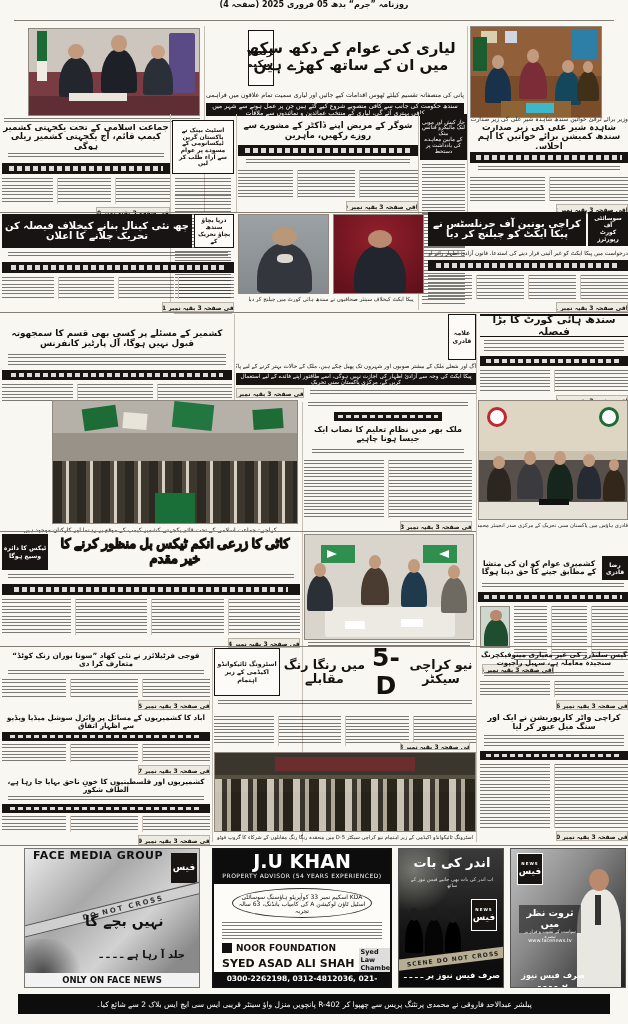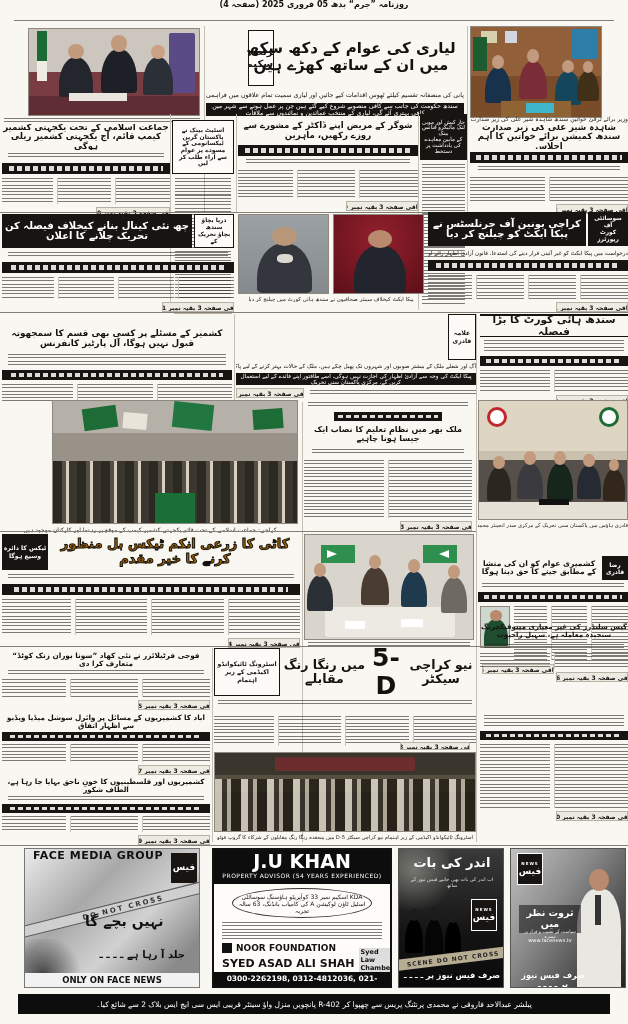--- a/index.html
+++ b/index.html
@@ -1,21 +1,21 @@
 <!DOCTYPE html>
 <html><head>
 <meta charset="utf-8">
 <style>
   html,body{margin:0;padding:0;background:#d9d6cf;}
   .page{position:relative;width:628px;height:1024px;margin:0 auto;background:#f8f7f2;
         font-family:"DejaVu Sans","Liberation Sans",sans-serif;direction:rtl;overflow:hidden;color:#14110e;}
   .abs{position:absolute;box-sizing:border-box;}
   .nh{font-weight:bold;text-align:center;display:flex;align-items:center;justify-content:center;
       line-height:1.12;overflow:hidden;color:#14110e;}
-  .outline{color:#a16207;-webkit-text-stroke:0.9px #14110e;text-shadow:0 0 1px #14110e;}
+  .outline{color:#a16207;-webkit-text-stroke:0.9px #14110e;text-shadow:0 0 1px #14110e;font-family:Liberation Serif, serif;}
   .revbar{background:#171411;color:#fff;display:flex;align-items:center;justify-content:center;
       overflow:hidden;line-height:1.05;text-align:center;}
   .dash{position:relative;background:#171411;}
   .dash::after{content:"";position:absolute;inset:28% 4%;
       background:repeating-linear-gradient(90deg,rgba(255,255,255,.85) 0 5px,transparent 5px 8px);}
   .tx{background:repeating-linear-gradient(180deg,rgba(42,39,35,.6) 0 1px,transparent 1px 3.3px);}
   .cols{display:flex;gap:4px;}
   .cols i{flex:1;display:block;font-style:normal;border-left:1px solid #c9c3b9;padding-left:3px;
       background:repeating-linear-gradient(180deg,rgba(42,39,35,.6) 0 1px,transparent 1px 3.3px);}
   .cols i:last-child{border-left:none;padding-left:0;}
@@ -341,21 +341,21 @@
         <span style="font-size:12.5px;font-weight:bold;">میں رنگا رنگ مقابلے</span>
       </div>
       <div class="kick" style="width:64px;font-size:6.3px;">
         <span>اسٹرونگ ٹائیکوانڈو</span>
         <span>اکیڈمی کے زیر اہتمام</span>
       </div>
     </div>
     <div class="tx" style="height:7px;margin:4px 4px 0;"></div>
   </div>
 
-  <div class="abs" style="left:480px;top:620px;width:148px;height:62px;">
+  <div class="abs" style="left:480px;top:648px;width:148px;height:62px;">
     <div class="nh" style="height:20px;margin-top:2px;font-size:7px;">گیس سلنڈرز کی غیر معیاری مینوفیکچرنگ سنجیدہ معاملہ ہے، سہیل راجپوت</div>
     <div class="tx" style="height:6px;margin:2px 4px 0;"></div>
     <div class="cols" style="height:16px;margin-top:3px;">
         <i></i>
         <i></i>
       </div>
     <div class="cont" style="width:70px;height:8px;margin-top:3px;">باقی صفحہ 3 بقیہ نمبر 16</div>
   </div>
 
   <div class="vr" style="left:212px;top:648px;height:194px;"></div>
@@ -391,20 +391,21 @@
     </div>
   <div class="cont abs" style="left:400px;top:742px;width:70px;height:8px;">باقی صفحہ 3 بقیہ نمبر 18</div>
 
   <div class="ph" style="left:214px;top:752px;width:262px;height:80px;background:linear-gradient(180deg,#3a352d 0 28%,#55503f 28% 50%,#2e2a22 50% 100%);">
     <div class="abs" style="left:60px;top:4px;width:140px;height:14px;background:#6b2d2d;"></div>
     <div class="abs" style="left:0;bottom:0;left:0px;width:262px;height:52px;opacity:.9;background:repeating-linear-gradient(90deg,#d9d2c4 0 7px,#39342b 7px 12px,#bdb4a4 12px 16px,#272218 16px 26px);"></div>
   </div>
   <div class="cap" style="position:absolute;left:214px;top:834px;width:262px;font-size:5.2px;">اسٹرونگ ٹائیکوانڈو اکیڈمی کے زیر اہتمام نیو کراچی سیکٹر 5-D میں منعقدہ رنگا رنگ مقابلوں کے شرکاء کا گروپ فوٹو</div>
 
   <div class="abs" style="left:480px;top:712px;width:148px;height:130px;">
+    <div class="nh" style="height:18px;margin-top:2px;font-size:8px;">کراچی واٹر کارپوریشن نے ایک اور سنگ میل عبور کر لیا</div>
     <div class="tx" style="height:13px;margin:3px 4px 0;"></div>
     <div class="dash" style="height:9px;margin-top:3px;"></div>
     <div class="cols" style="height:64px;margin-top:4px;">
         <i></i>
         <i></i>
       </div>
     <div class="cont" style="width:70px;height:8px;margin-top:3px;">باقی صفحہ 3 بقیہ نمبر 20</div>
   </div>
 
   <div class="hrl" style="left:0px;top:845px;width:628px;"></div>

